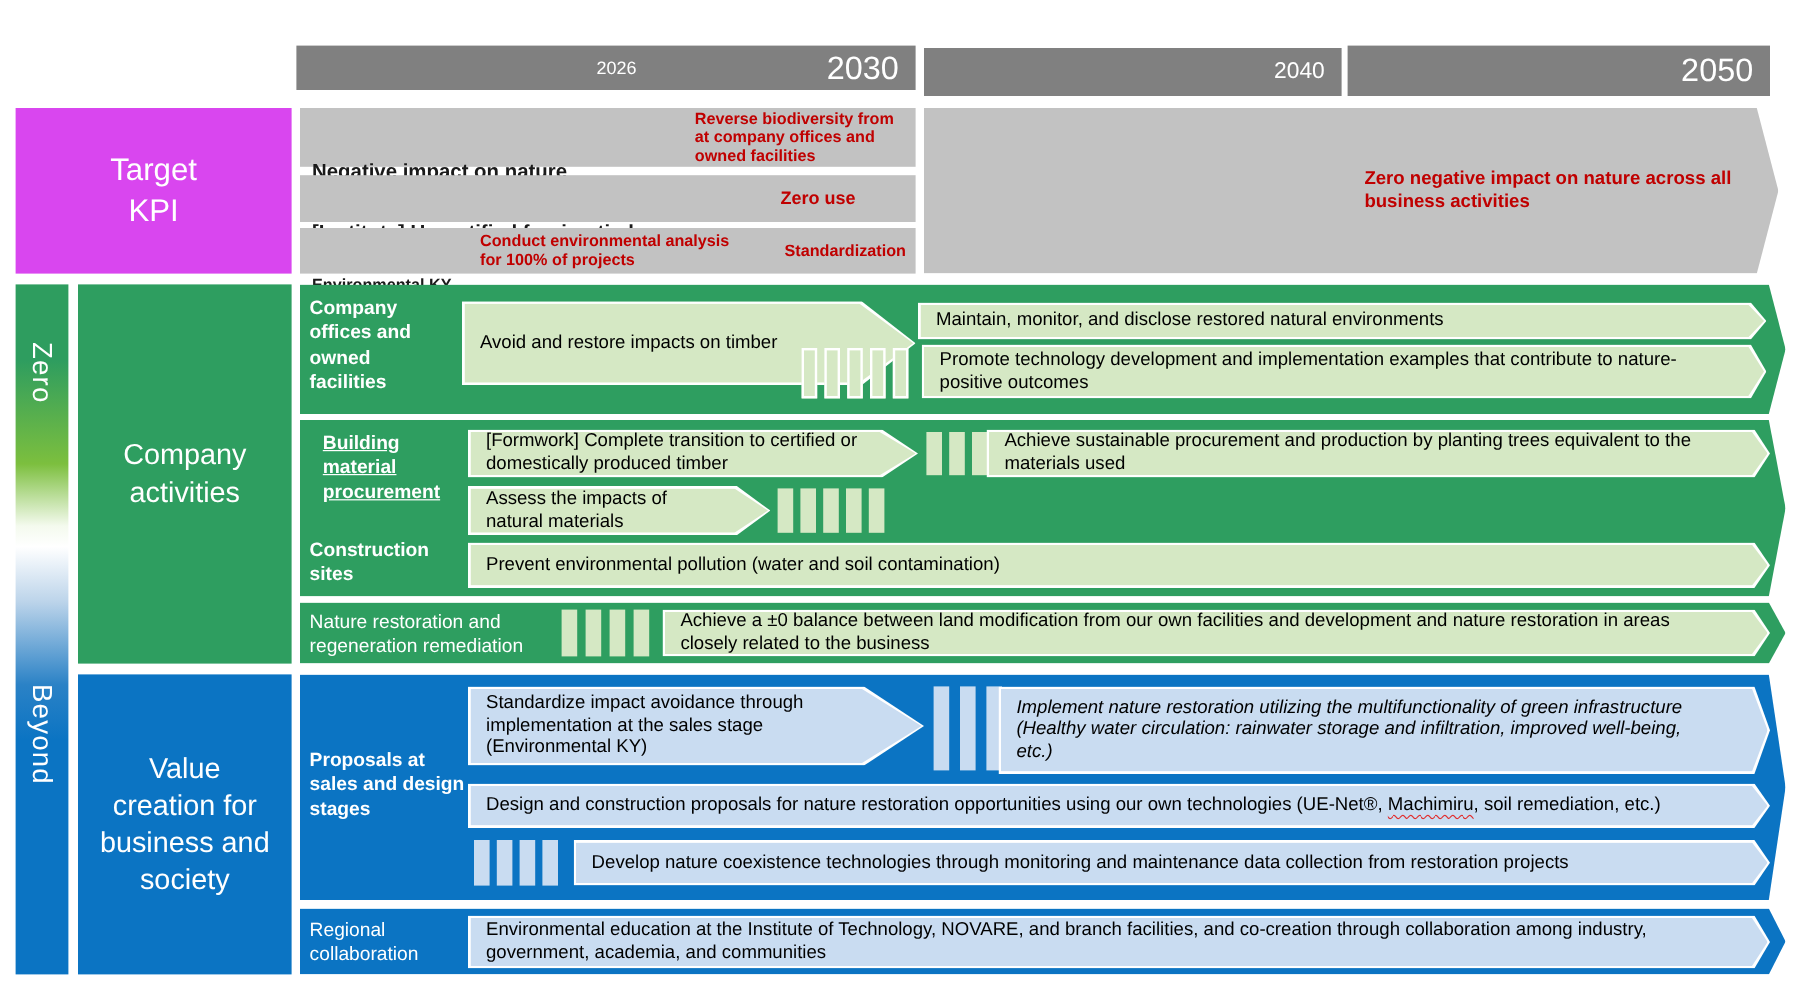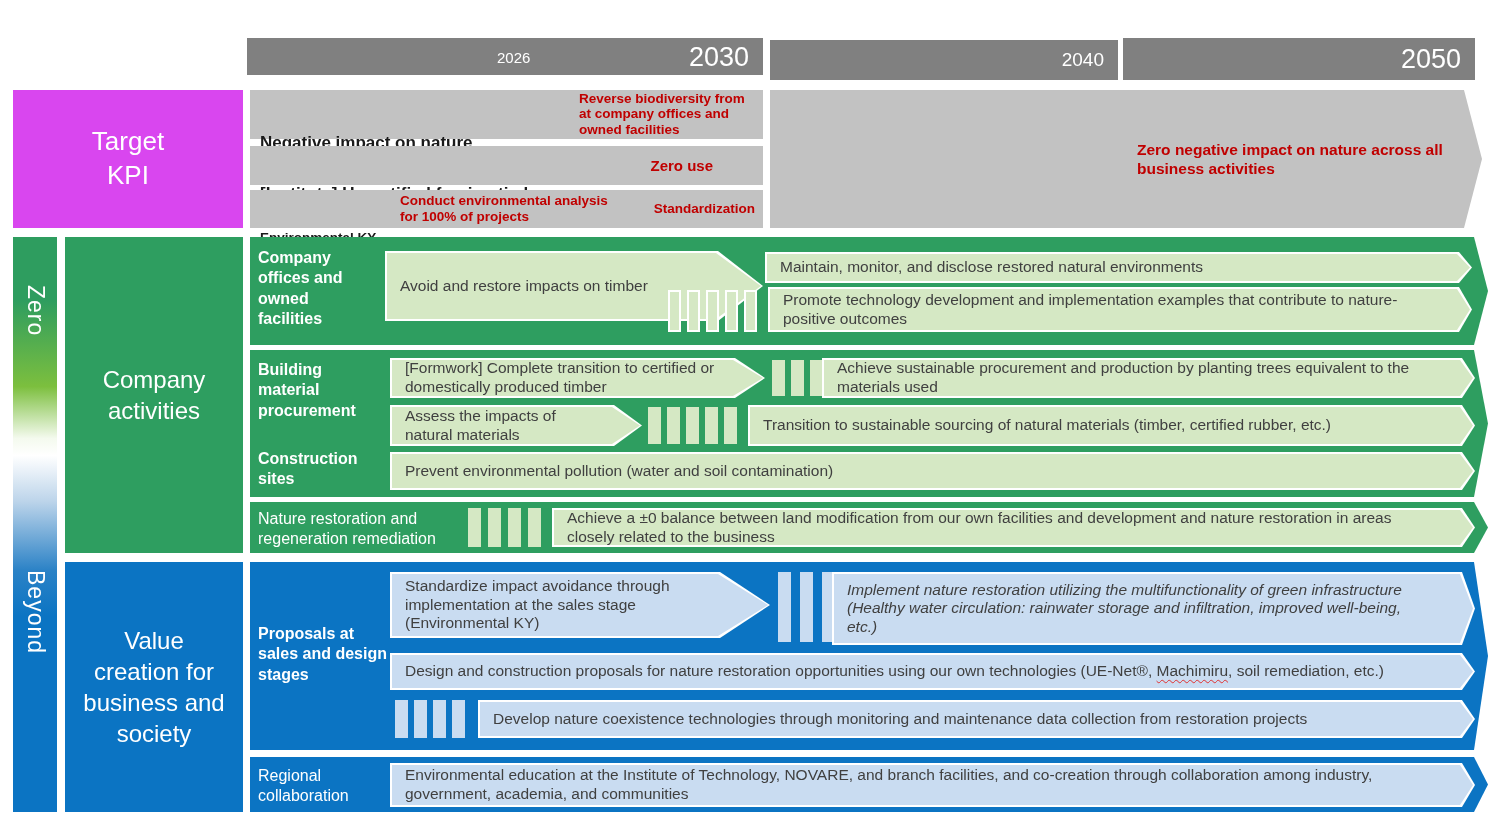--- a/index.html
+++ b/index.html
@@ -35,21 +35,21 @@
   .chev{position:absolute;clip-path:polygon(0 0,calc(100% - 14px) 0,100% 50%,calc(100% - 14px) 100%,0 100%);}
   
   .wlabel{position:absolute;color:#fff;font-size:16px;line-height:1.28;}
   .wlabel.b{font-weight:bold;}
   
   .arr{position:absolute;--tip:13px;--fill:#d5e8c4;}
   .arr>.bd{position:absolute;inset:0;background:#fff;
       clip-path:polygon(0 0,calc(100% - var(--tip)) 0,100% 50%,calc(100% - var(--tip)) 100%,0 100%);}
   .arr>.tx{position:absolute;inset:2px;background:var(--fill);display:flex;align-items:center;
       clip-path:polygon(0 0,calc(100% - var(--tip)) 0,100% 50%,calc(100% - var(--tip)) 100%,0 100%);
-      padding:0 46px 0 13px;box-sizing:border-box;font-size:15.5px;line-height:1.2;color:#404040;}
+      padding:0 46px 0 13px;box-sizing:border-box;font-size:15.5px;line-height:1.2;color:#000000;}
   .arr.blue{--fill:#c9dcf1;}
   
   .dashes{position:absolute;display:flex;gap:6px;}
   .dashes i{display:block;width:13px;height:100%;background:#d5e8c4;}
   .dashes.bdr i{border:2px solid #fff;box-sizing:border-box;}
   .dashes.blue i{background:#c9dcf1;}
   .wavy{text-decoration:underline wavy #e03030 1px;text-underline-offset:3px;}
 </style>
 </head>
 <body>
@@ -113,21 +113,21 @@
       <div class="bd"></div>
         <div class="tx">Maintain, monitor, and disclose restored natural environments</div>
     </div>
     <div class="arr" style="left:518px;top:50px;width:704px;height:45px;">
       <div class="bd"></div>
         <div class="tx">Promote technology development and implementation examples that contribute to nature-positive outcomes</div>
     </div>
   </div>
 
   <div class="chev green-bg" style="left:250px;top:350px;width:1238px;height:147px;">
-    <span class="wlabel b" style="left:8px;top:10px;width:122px;">Building material procurement</span>
+    <span class="wlabel b" style="left:19px;top:10px;width:122px;text-decoration:underline;">Building material procurement</span>
     <span class="wlabel b" style="left:8px;top:99px;width:122px;">Construction sites</span>
 
     <div class="arr" style="left:140px;top:8px;width:375px;height:40px;--tip:30px;">
       <div class="bd"></div>
         <div class="tx">[Formwork] Complete transition to certified or domestically produced timber</div>
     </div>
     <div class="dashes" style="left:522px;top:10px;height:36px;">
         <i></i>
         <i></i>
         <i></i>
@@ -141,24 +141,20 @@
       <div class="bd"></div>
         <div class="tx">Assess the impacts of natural materials</div>
     </div>
     <div class="dashes" style="left:398px;top:57px;height:37px;">
         <i></i>
         <i></i>
         <i></i>
         <i></i>
         <i></i>
       </div>
-    <div class="arr" style="left:498px;top:55px;width:727px;height:41px;">
-      <div class="bd"></div>
-        <div class="tx">Transition to sustainable sourcing of natural materials (timber, certified rubber, etc.)</div>
-    </div>
 
     <div class="arr" style="left:140px;top:102px;width:1085px;height:38px;">
       <div class="bd"></div>
         <div class="tx">Prevent environmental pollution (water and soil contamination)</div>
     </div>
   </div>
 
   <div class="chev green-bg" style="left:250px;top:502px;width:1238px;height:51px;">
     <span class="wlabel" style="left:8px;top:7px;width:190px;">Nature restoration and regeneration remediation</span>
     <div class="dashes" style="left:218px;top:6px;height:39px;gap:7px;">

